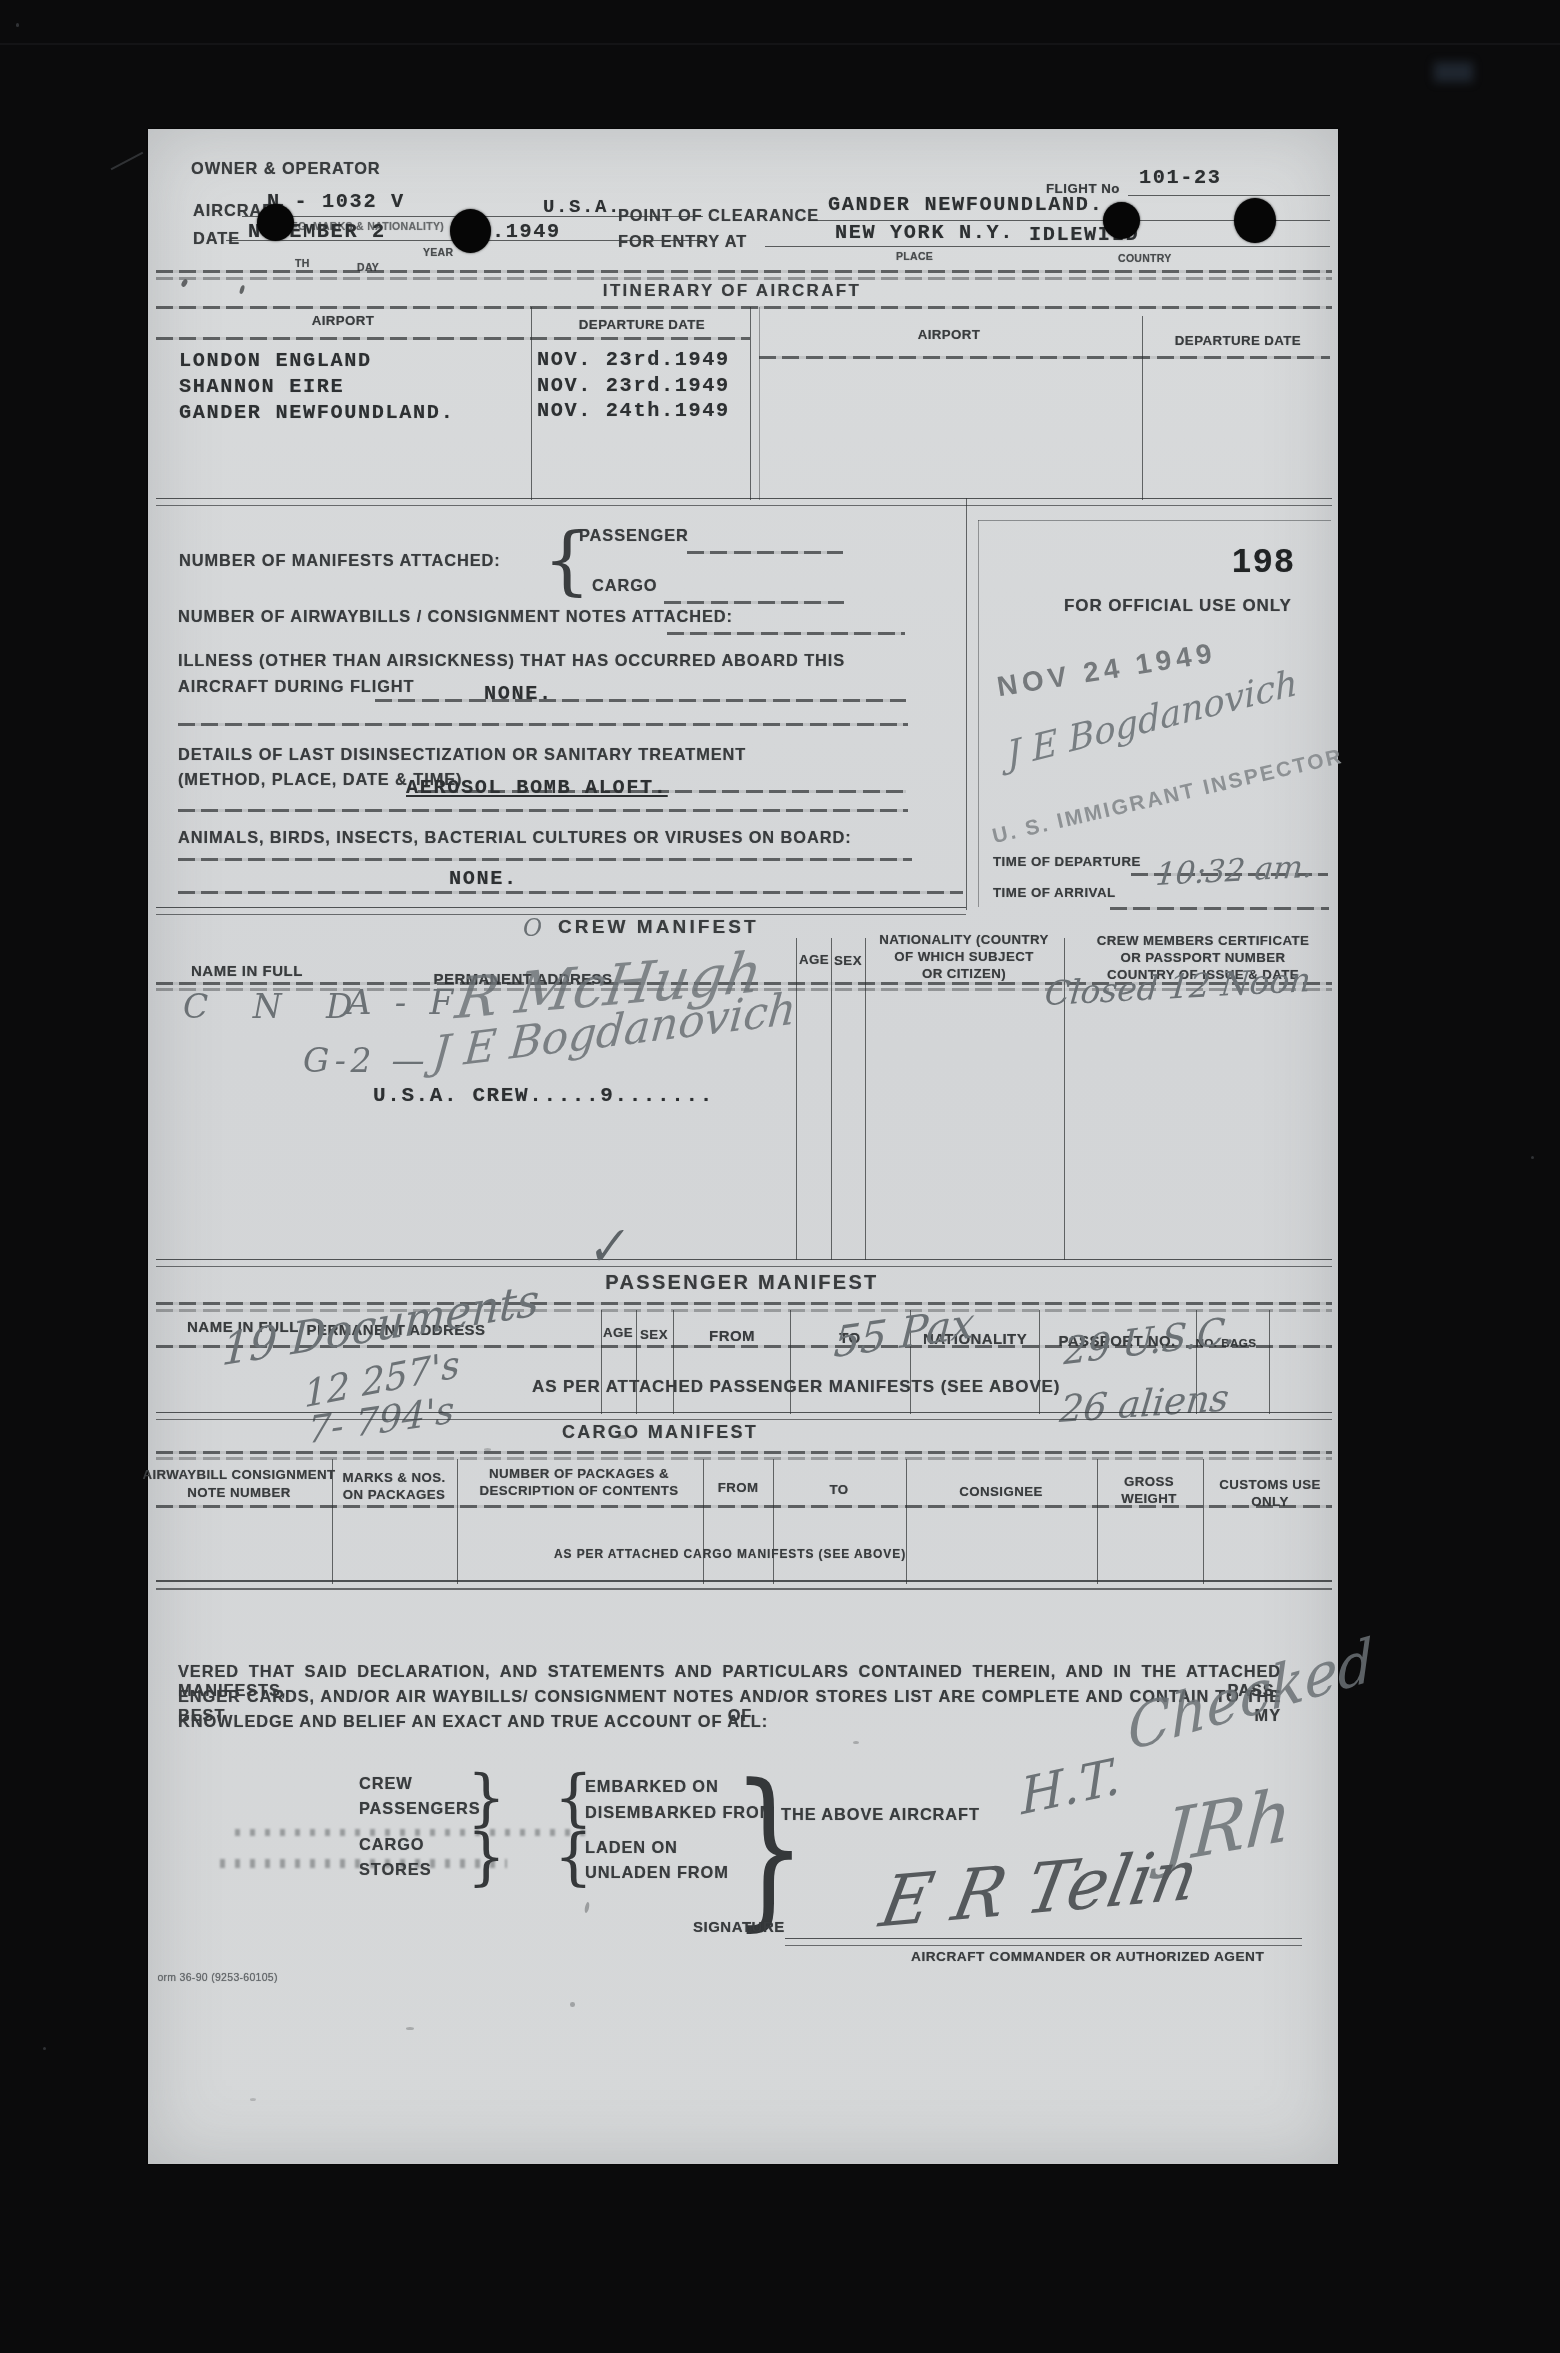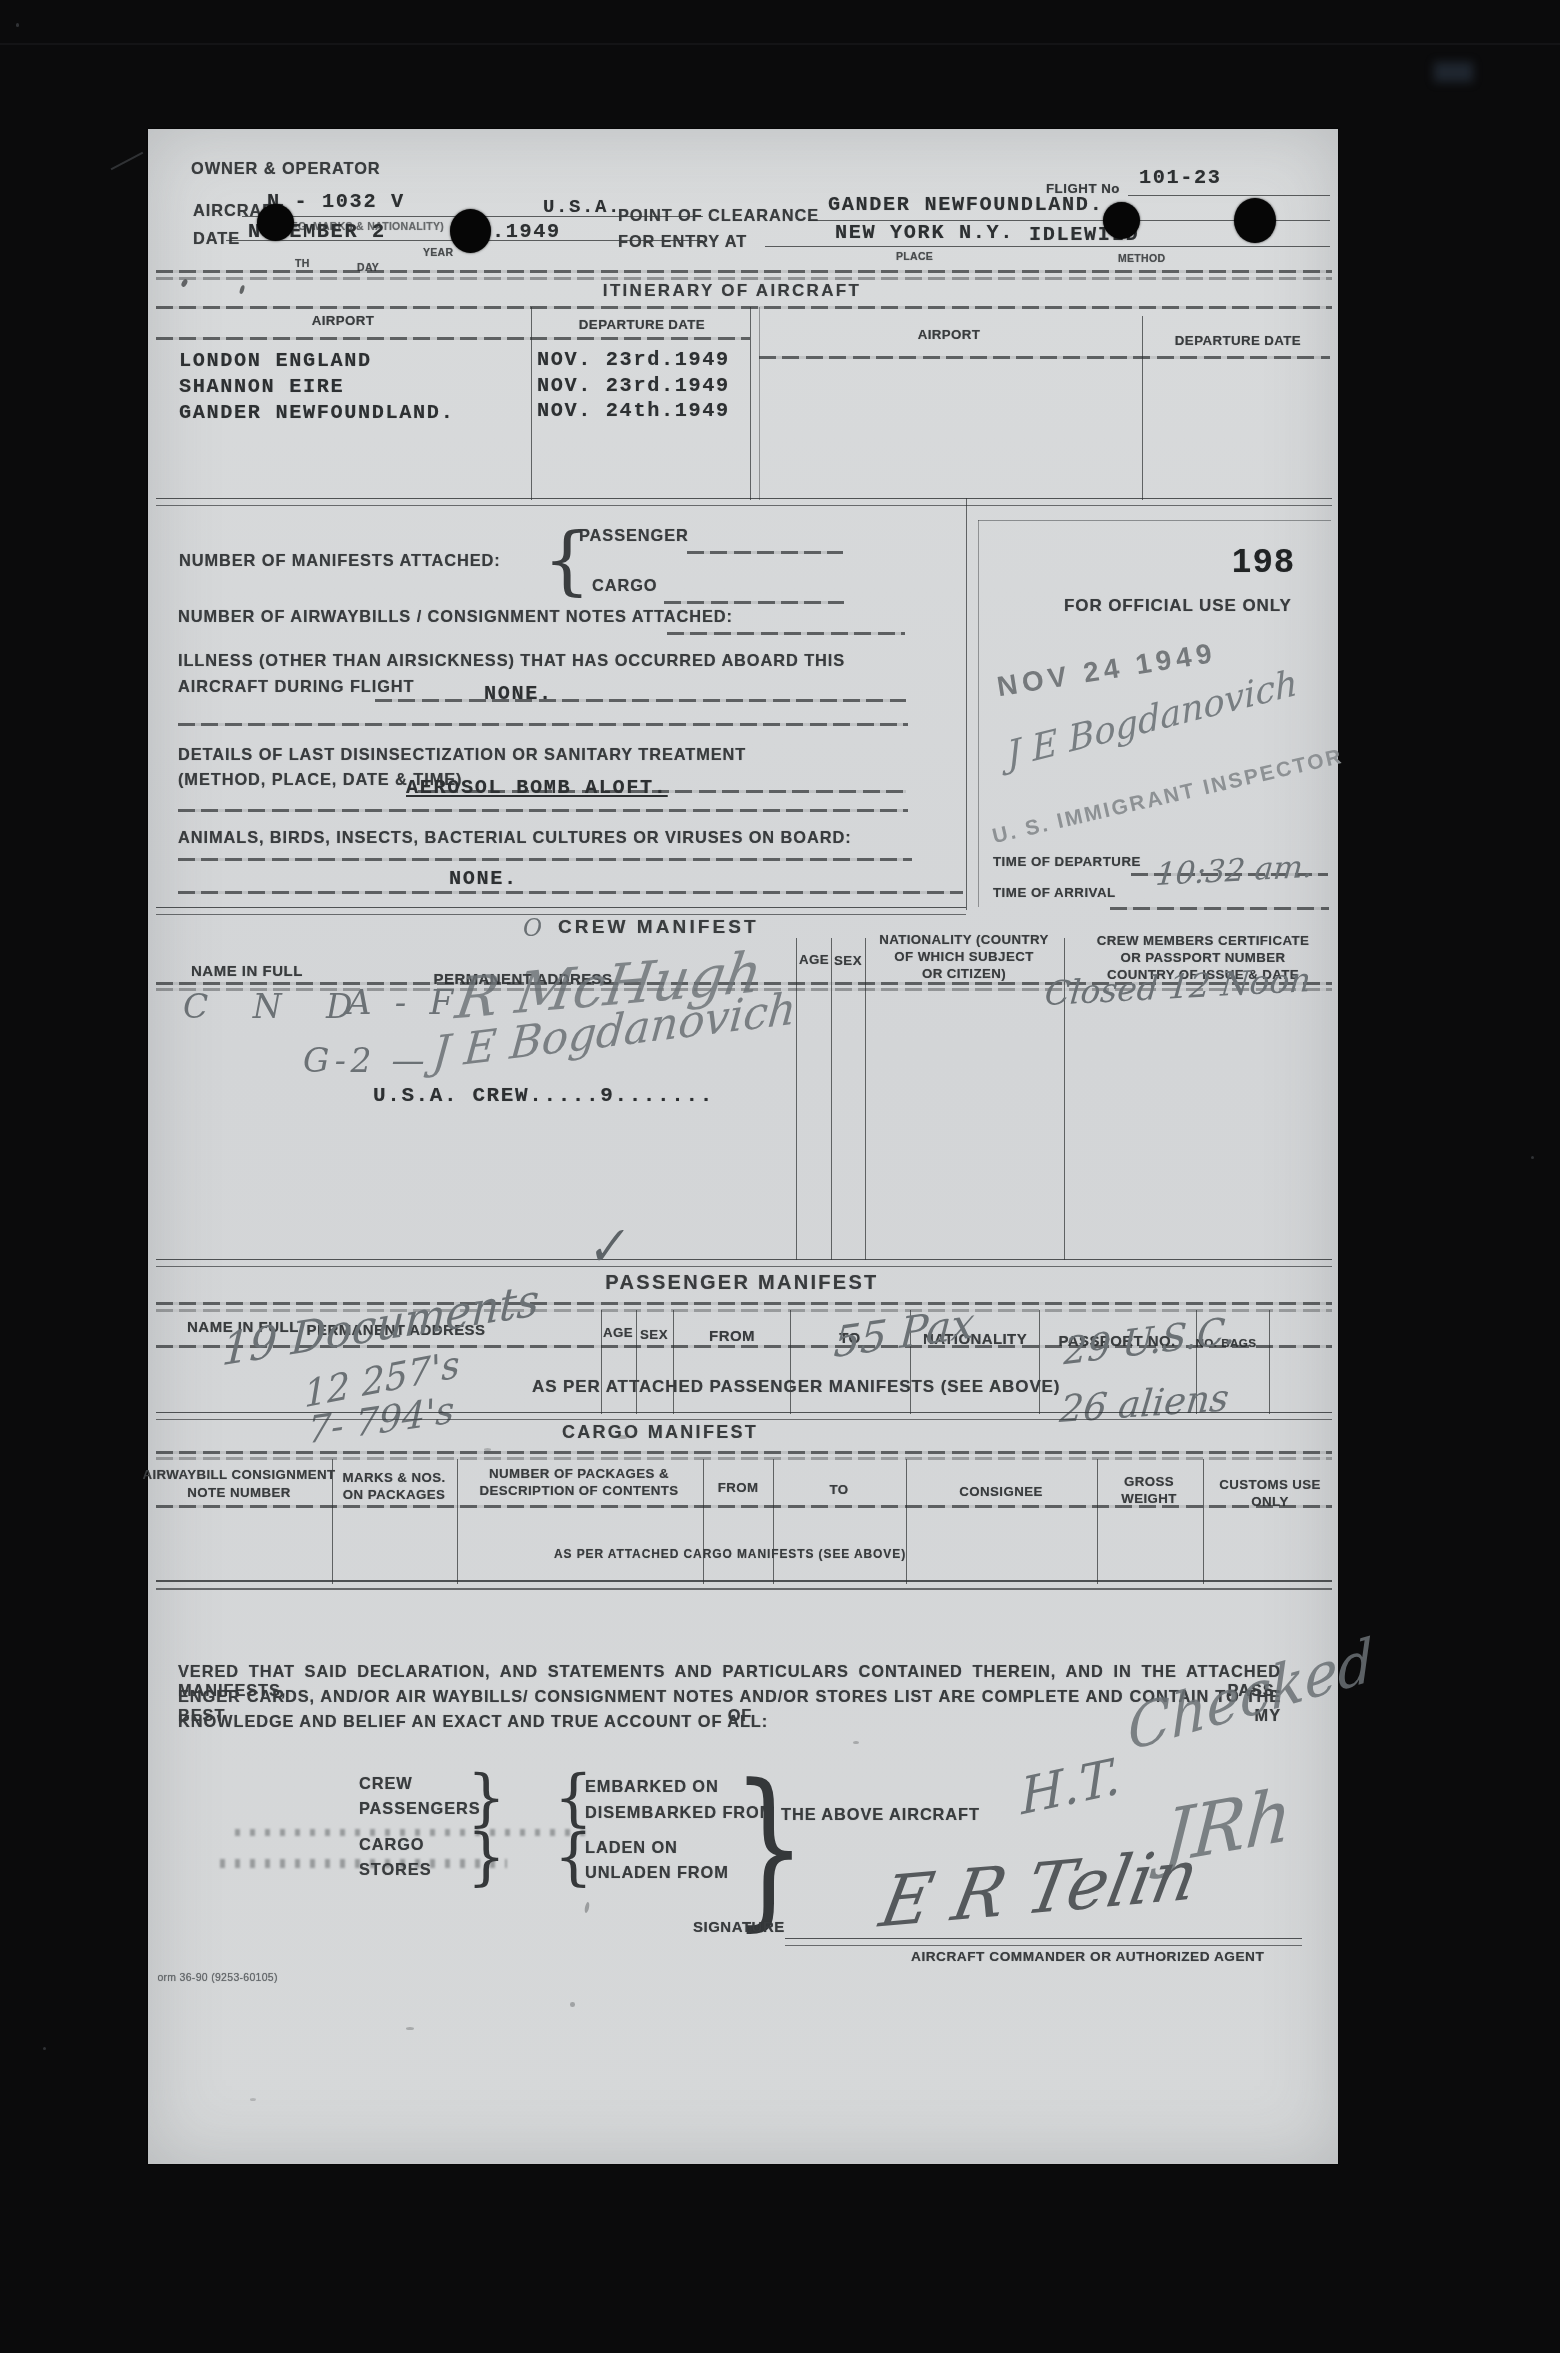--- a/index.html
+++ b/index.html
@@ -61,21 +61,21 @@
     <div class="rule" style="left:78px;top:111px;width:477px;"></div>
     <span class="lab xs" style="left:147px;top:128px;">TH</span>
     <span class="lab xs" style="left:209px;top:132px;">DAY</span>
     <span class="lab xs" style="left:275px;top:117px;">YEAR</span>
 
     <span class="lab" style="left:470px;top:103px;">FOR ENTRY AT</span>
     <span class="typ" style="left:687px;top:92px;">NEW YORK N.Y.</span>
     <span class="typ" style="left:881px;top:94px;">IDLEWILD</span>
     <div class="rule" style="left:617px;top:117px;width:565px;"></div>
     <span class="lab xs" style="left:748px;top:121px;">PLACE</span>
-    <span class="lab xs" style="left:970px;top:123px;">METHOD</span>
+    <span class="lab xs" style="left:970px;top:123px;">COUNTRY</span>
 
     <div class="hole" style="left:109px;top:75px;"></div>
     <div class="hole" style="left:302px;top:80px;width:41px;height:44px;"></div>
     <div class="hole" style="left:955px;top:73px;"></div>
     <div class="hole" style="left:1086px;top:69px;width:42px;height:45px;"></div>
 
     <div class="mess" style="left:7.8px;top:141px;width:1176px;"></div>
     <div class="mess" style="left:7.8px;top:148px;width:1176px;opacity:.6;"></div>
     <span class="lab hdrblk" style="left:584px;top:153px;font-size:17px;letter-spacing:2.3px;">ITINERARY OF AIRCRAFT</span>
     <div class="mess" style="left:7.8px;top:177px;width:1176px;"></div>

